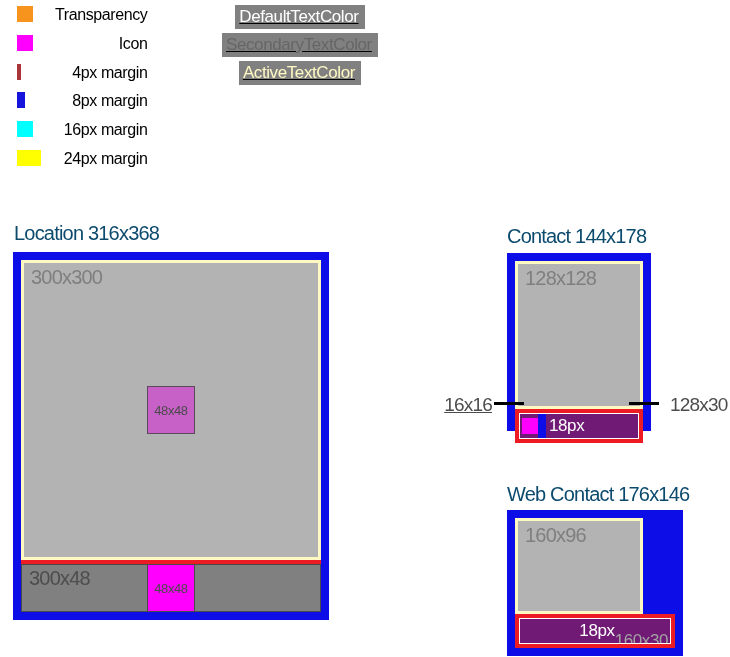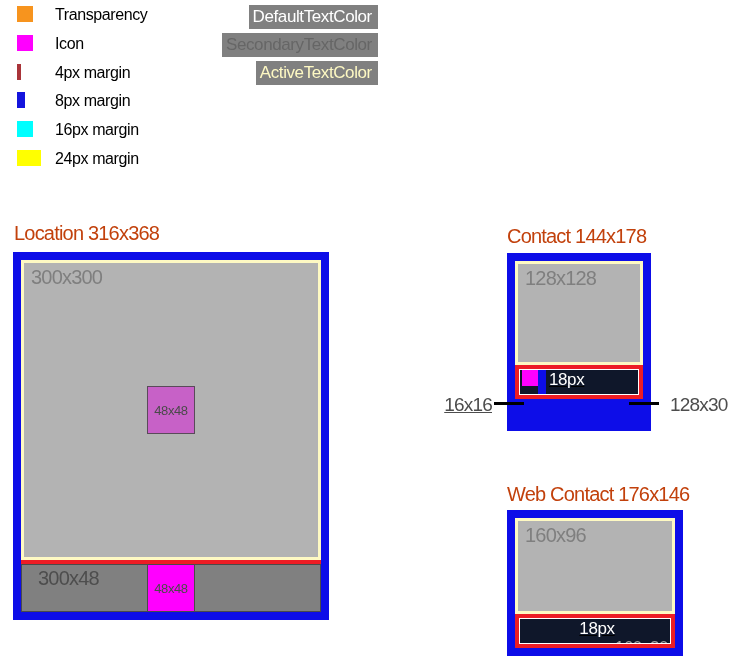--- a/index.html
+++ b/index.html
@@ -19,56 +19,58 @@
   
   .legend {
     position: absolute;
     left: 17px;
     top: 6px;
   }
   .legend-row {
     display: flex;
     align-items: flex-start;
     height: 28.8px;
+    justify-content: space-between;
   }
   .legend-swatch-cell { width: 38px; flex: 0 0 38px; }
   .legend-swatch { display: block; }
   .legend-label {
     font-size: 16px;
     line-height: 17px;
     letter-spacing: -0.4px;
     color: #000000;
   }
 
   
   .specimens {
     position: absolute;
     left: 222px;
     top: 5px;
     display: flex;
     flex-direction: column;
     gap: 4px;
-    align-items: flex-end;
+    align-items: center;
+    text-decoration: underline;
   }
   .specimen {
     background: #808080;
     height: 24px;
     line-height: 24px;
     padding: 0 6px 0 4px;
     font-size: 17px;
     letter-spacing: -0.4px;
     white-space: nowrap;
   }
 
   
   .card-title {
     position: absolute;
     font-size: 20px;
     letter-spacing: -0.8px;
-    color: #c2410c;
+    color: #0c4a6e;
     white-space: nowrap;
   }
   .card {
     position: absolute;
     background: #0d0de8;
     padding: 8px;
   }
   .surface-light {
     background: #b3b3b3;
     border: 3px solid #fef9c3;
@@ -83,25 +85,24 @@
     color: #7f7f7f;
     white-space: nowrap;
   }
   .red-stripe { background: #ed1c24; }
   .red-wrap {
     background: #ed1c24;
     padding: 4px;
   }
   .label-bar {
     border: 1px solid #ffffff;
-    background: #0f172a;
+    background: #701a75;
     display: flex;
-    align-items: flex-start;
+    align-items: center;
     overflow: hidden;
-    text-decoration: underline;
   }
   .text-18px {
     color: #ffffff;
     font-size: 17px;
     letter-spacing: -0.4px;
     white-space: nowrap;
   }
 
   
   #location-card { left: 13px; top: 252px; width: 316px; height: 368px; }
@@ -118,37 +119,37 @@
     color: #4a4a4a;
     letter-spacing: -0.4px;
   }
   #location-stripe { width: 300px; height: 4px; }
   #location-bar {
     width: 300px; height: 48px;
     background: #808080;
     border: 1px solid #4a4a4a;
     position: relative;
   }
-  #location-bar .dim-label { color: #4d4d4d; top: 2px; margin-left: 9px; }
+  #location-bar .dim-label { color: #4d4d4d; top: 2px; }
   #location-bar-icon {
     position: absolute;
     left: 50%; top: -1px;
     transform: translateX(-50%);
     width: 48px; height: 48px;
     background: #ff00ff;
     border: 1px solid #4a4a4a;
     display: flex; align-items: center; justify-content: center;
     font-size: 13px;
     color: #4a4a4a;
     letter-spacing: -0.4px;
   }
 
   
   #contact-card { left: 507px; top: 253px; width: 144px; height: 178px; }
-  #contact-content { width: 128px; height: 104px; }
+  #contact-content { width: 128px; height: 148px; }
   #contact-red { width: 128px; height: 34px; }
   #contact-bar { width: 120px; height: 26px; }
   #contact-icon {
     width: 16px; height: 16px;
     flex: 0 0 16px;
     background: #ff00ff;
     margin-left: 2px;
   }
   #contact-blue-marker {
     width: 8px; height: 24px;
@@ -171,21 +172,21 @@
     height: 3px;
     background: #000000;
   }
   #callout-icon-label { left: 440px; top: 395px; width: 52px; text-align: right; text-decoration: underline; }
   #callout-line-left { left: 494px; top: 402px; width: 30px; }
   #callout-line-right { left: 629px; top: 402px; width: 30px; }
   #callout-bar-label { left: 662px; top: 395px; margin-left: 8px; }
 
   
   #bookmark-card { left: 507px; top: 510px; width: 176px; height: 146px; }
-  #bookmark-content { width: 160px; height: 96px; }
+  #bookmark-content { width: 128px; height: 96px; }
   #bookmark-red { width: 160px; height: 34px; }
   #bookmark-bar {
     width: 152px; height: 26px;
     justify-content: flex-end;
     padding-right: 2px;
   }
   #bookmark-bar .bar-dim {
     color: #a3a3a3;
     font-size: 17px;
     letter-spacing: -0.4px;

